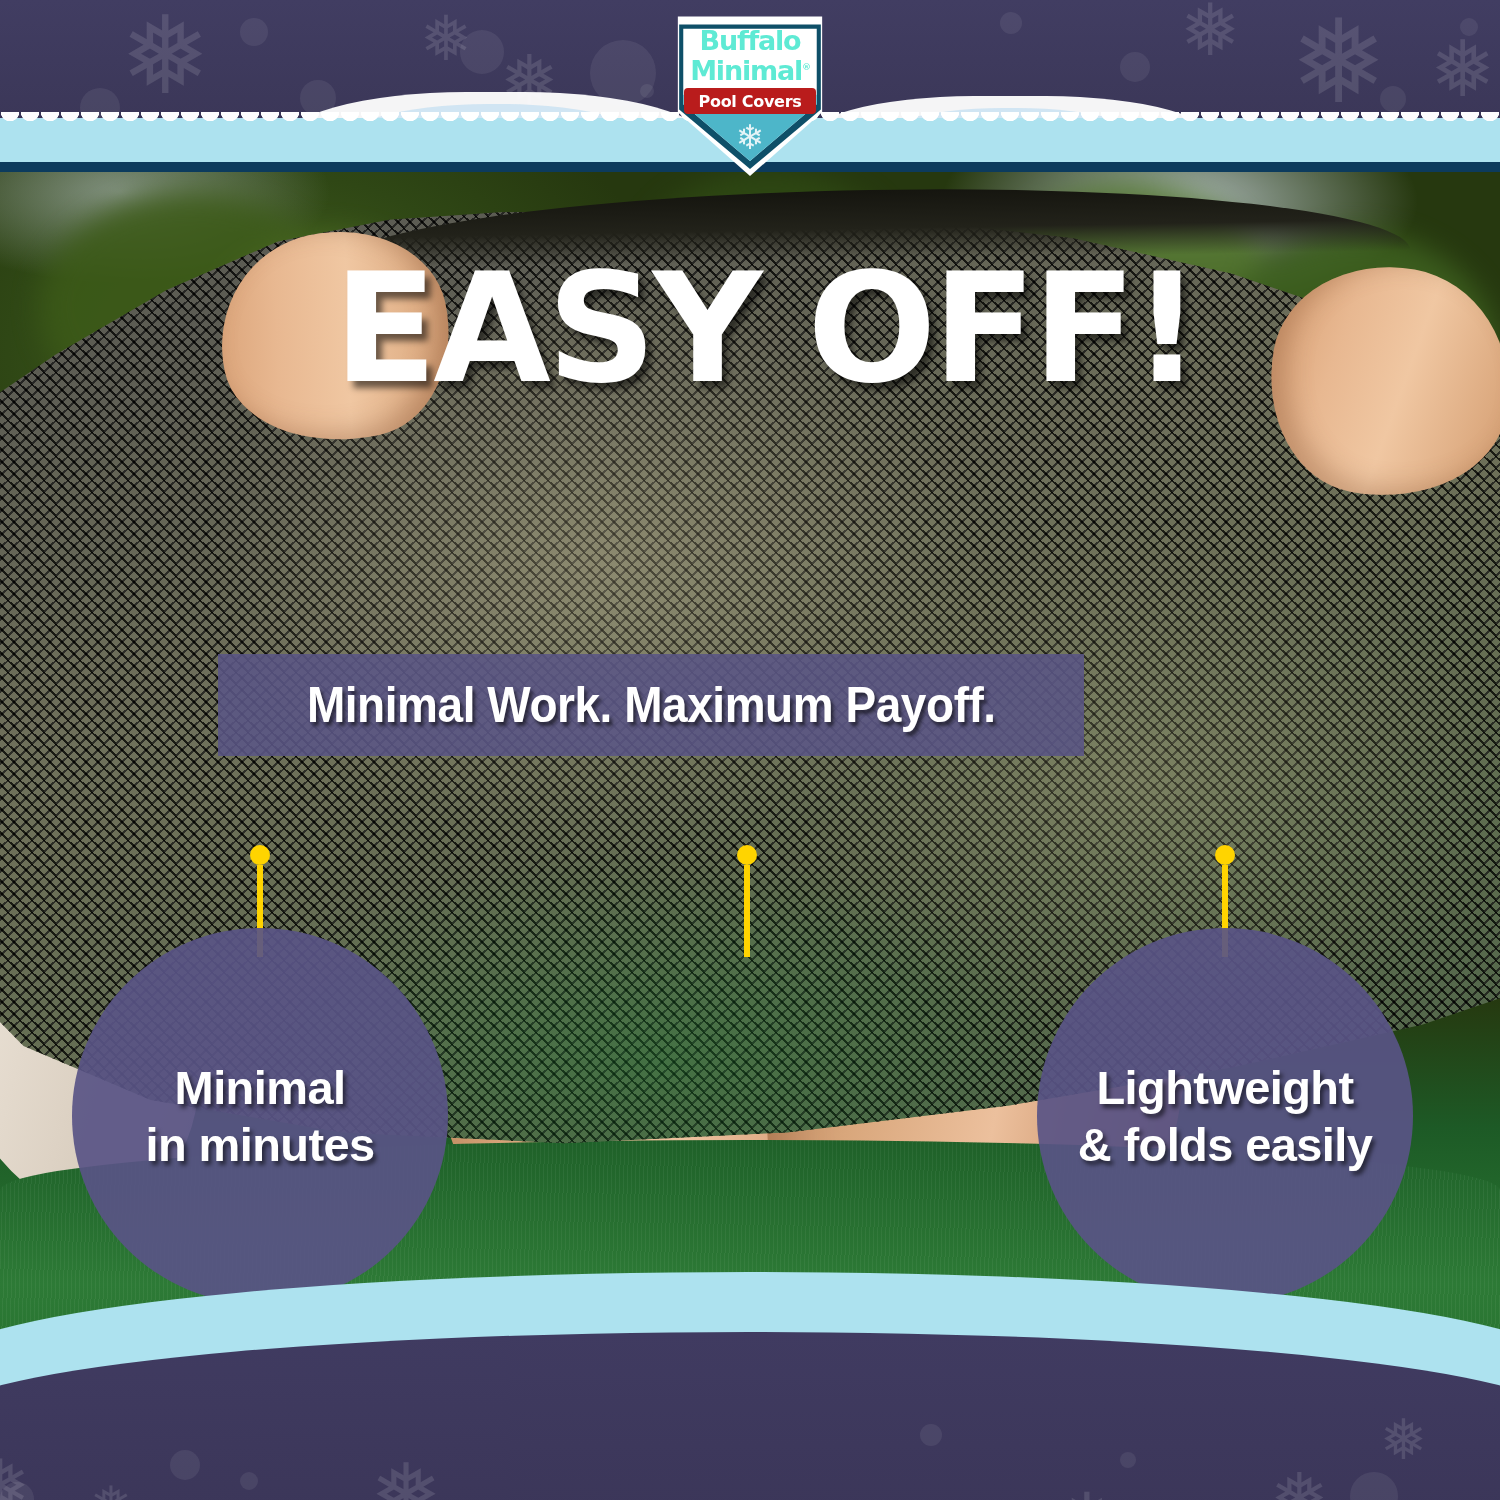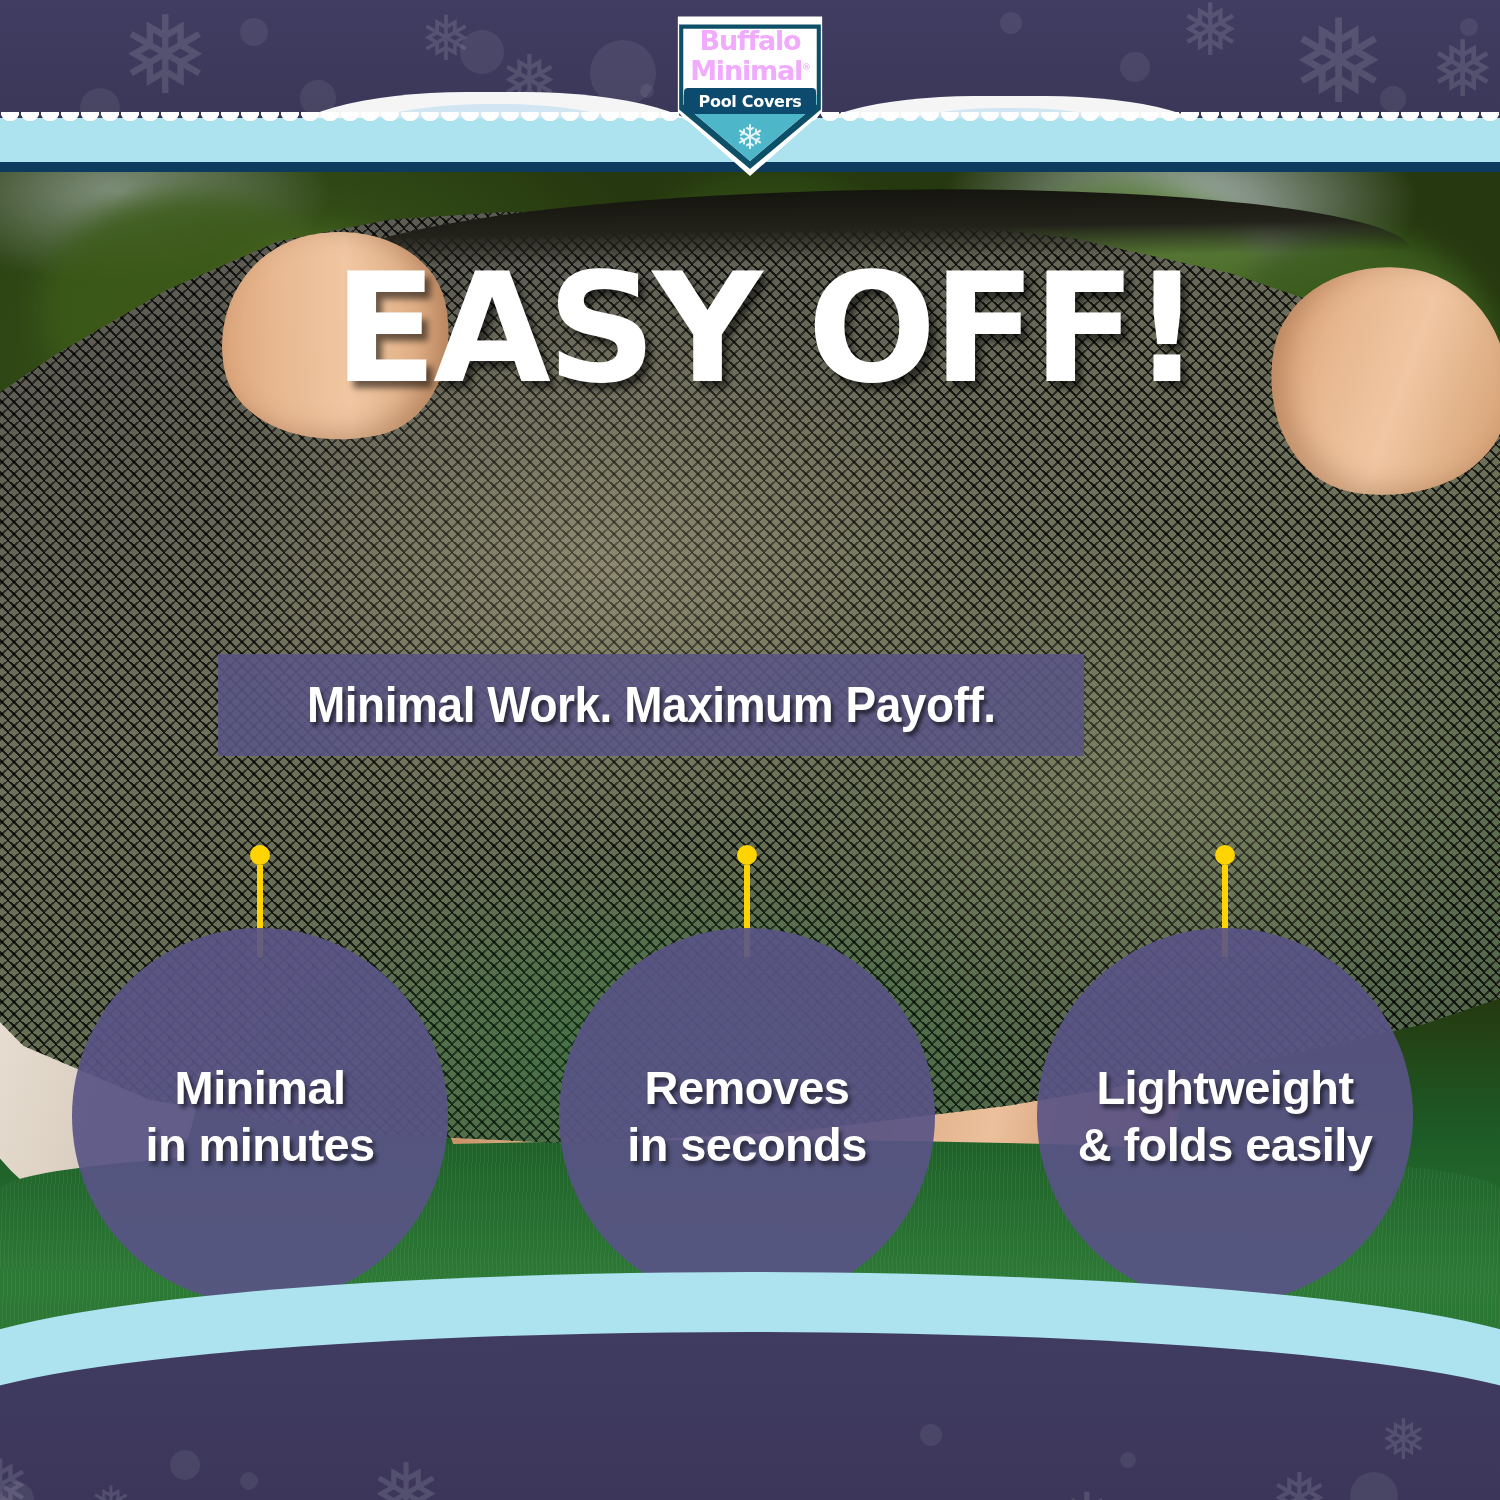--- a/index.html
+++ b/index.html
@@ -169,28 +169,28 @@
   .shield-water .teal:before {
     content:""; position:absolute; left:-4px; top:-6px; width:44px; height:18px;
     background:#4db6c9; border-radius:50%;
   }
   .shield-water .teal:after {
     content:""; position:absolute; right:-4px; top:-6px; width:44px; height:18px;
     background:#4db6c9; border-radius:50%;
   }
   .logo-name {
     position:absolute; left:0; right:0; top:20px; text-align:center;
-    color:#f0abfc; font-weight:bold; font-size:27px; line-height:26px;
+    color:#5eead4; font-weight:bold; font-size:27px; line-height:26px;
     letter-spacing:-1.2px; font-family:"DejaVu Sans", sans-serif;
     text-shadow:0 1px 0 rgba(255,255,255,.6);
   }
   .logo-reg { font-size:9px; vertical-align:super; }
   .logo-banner {
     position:absolute; left:16px; right:16px; top:80px; height:26px;
-    background:#0c4a6e; border-radius:4px;
+    background:#b91c1c; border-radius:4px;
     color:#fff; font-weight:bold; font-size:16px; letter-spacing:-.3px;
     display:flex; align-items:center; justify-content:center;
     font-family:"DejaVu Sans", sans-serif;
   }
   .logo-flake {
     position:absolute; left:0; right:0; top:112px; text-align:center;
     color:rgba(255,255,255,.85); font-size:34px; line-height:34px;
   }
 
   
@@ -352,24 +352,20 @@
     <div class="pin-line" style="height:92px;"></div>
   </div>
   <div class="pin" style="left:1215px;top:845px;">
     <div class="pin-dot"></div>
     <div class="pin-line" style="height:92px;"></div>
   </div>
 
   <div class="circle" style="left:72px;top:928px;">
     <span>Minimal</span>
     <span>in minutes</span>
-  </div>
-  <div class="circle" style="left:559px;top:928px;">
-    <span>Removes</span>
-    <span>in seconds</span>
   </div>
   <div class="circle" style="left:1037px;top:928px;">
     <span>Lightweight</span>
     <span>&amp; folds easily</span>
   </div>
 
   <div class="footer">
     <div class="ftr-white"></div>
     <div class="ftr-blue"></div>
     <div class="ftr-purple2">

